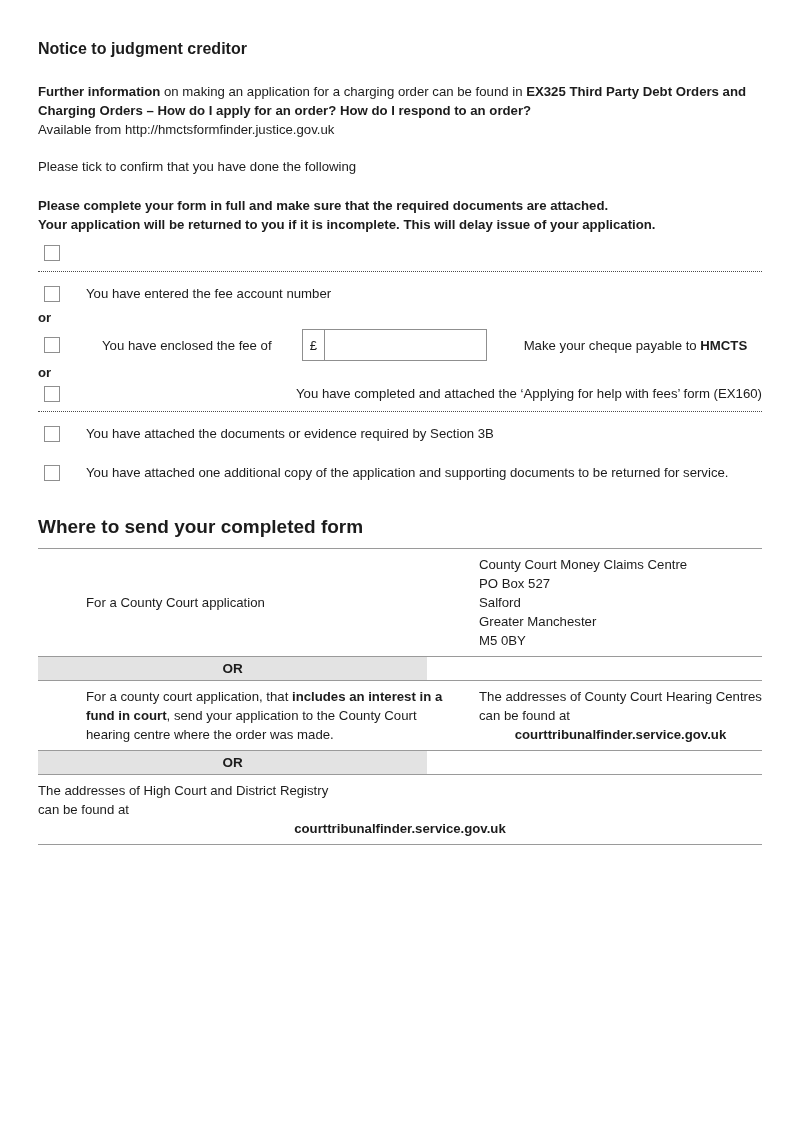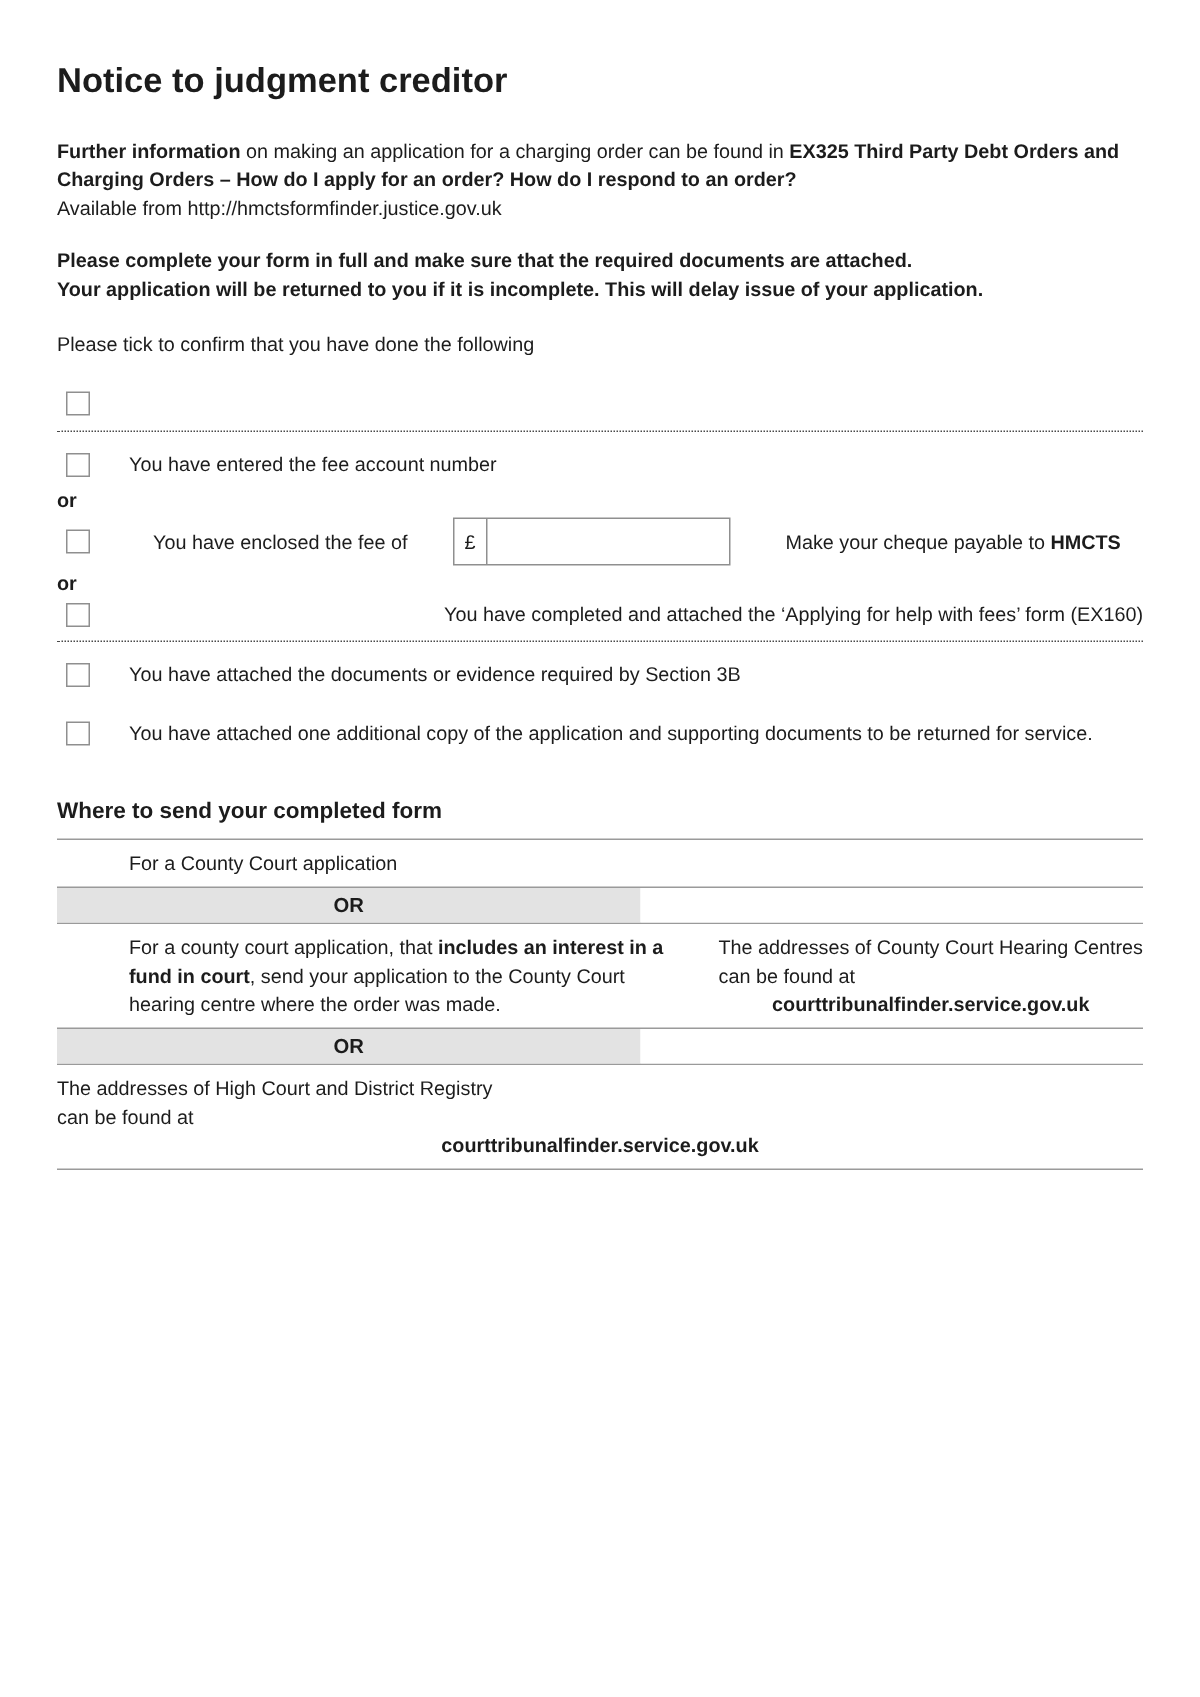--- a/index.html
+++ b/index.html
@@ -3,22 +3,22 @@
 <meta charset="utf-8">
 <style>
   html,body{margin:0;padding:0;}
   body{
     width:800px;height:1131px;background:#ffffff;color:#1c1c1c;
     font-family:"Liberation Sans",sans-serif;overflow:hidden;
   }
   .page{padding:36px 38px 0 38px;}
   .b{font-weight:700;}
   .block{display:block;}
-  h1.page-title{font-size:23px;font-weight:700;margin:4px 0 24px 0;}
-  h2.section-heading{font-size:15px;font-weight:700;margin:34px 0 10px 0;}
+  h1.page-title{font-size:16px;font-weight:700;margin:4px 0 24px 0;}
+  h2.section-heading{font-size:19px;font-weight:700;margin:34px 0 10px 0;}
   .para{font-size:13.2px;line-height:19px;margin:16px 0 9px 0;}
   .tick-instruction{margin:18px 0 20px 0;}
 
   .check-row{display:flex;align-items:flex-start;padding-left:6px;font-size:13.2px;line-height:19px;}
   .checkbox{width:14px;height:14px;border:1px solid #8f8f8f;background:#fff;flex:0 0 14px;margin-top:2px;cursor:pointer;}
   .check-label{margin-left:26px;}
   .cr-first{margin-bottom:0;}
   .cr-fee{align-items:center;margin:2px 0 0 0;gap:16px;}
   .cr-fee .checkbox{margin-top:0;}
   .cr-ex160{margin-top:2px;justify-content:space-between;}
@@ -46,26 +46,26 @@
 </style>
 </head>
 <body>
 
 <div class="page">
 
   <h1 class="page-title">Notice to judgment creditor</h1>
 
   <p class="para"><span class="b">Further information</span><span> on making an application for a charging order can be found in </span><span class="b">EX325 Third Party Debt Orders and Charging Orders – How do I apply for an order?  How do I respond to an order?</span><span class="block">Available from http://hmctsformfinder.justice.gov.uk</span></p>
 
+  <p class="para tick-instruction">Please tick to confirm that you have done the following</p>
+
   <p class="para b">
     <span class="block">Please complete your form in full and make sure that the required documents  are attached.</span>
     <span class="block">Your application will be returned to you if it is incomplete. This will delay issue of your application.</span>
   </p>
-
-  <p class="para tick-instruction">Please tick to confirm that you have done the following</p>
 
   <div class="check-row cr-first">
     <span class="checkbox"></span>
   </div>
 
   <div class="dotted-sep"></div>
 
   <div class="check-row">
     <span class="checkbox"></span>
     <span class="check-label">You have entered the fee account number</span>
@@ -101,20 +101,27 @@
     <span class="checkbox"></span>
     <span class="check-label">You have attached one additional copy of the application and supporting documents to be returned for service.</span>
   </div>
 
   <h2 class="section-heading">Where to send your completed form</h2>
 
   <div class="send-table">
 
     <div class="t-row">
       <div class="t-left">For a County Court application</div>
+      <div class="t-right">
+        <span class="line">County Court Money Claims Centre</span>
+        <span class="line">PO Box 527</span>
+        <span class="line">Salford</span>
+        <span class="line">Greater Manchester</span>
+        <span class="line">M5 0BY</span>
+      </div>
     </div>
 
     <div class="t-or">
       <div class="or-band">OR</div>
       <div class="or-spacer"></div>
     </div>
 
     <div class="t-row">
       <div class="t-left"><span>For a county court application, that </span><span class="b">includes an interest in a fund in court</span><span>, send your application to the County Court hearing centre where the order was made.</span></div>
       <div class="t-right">

